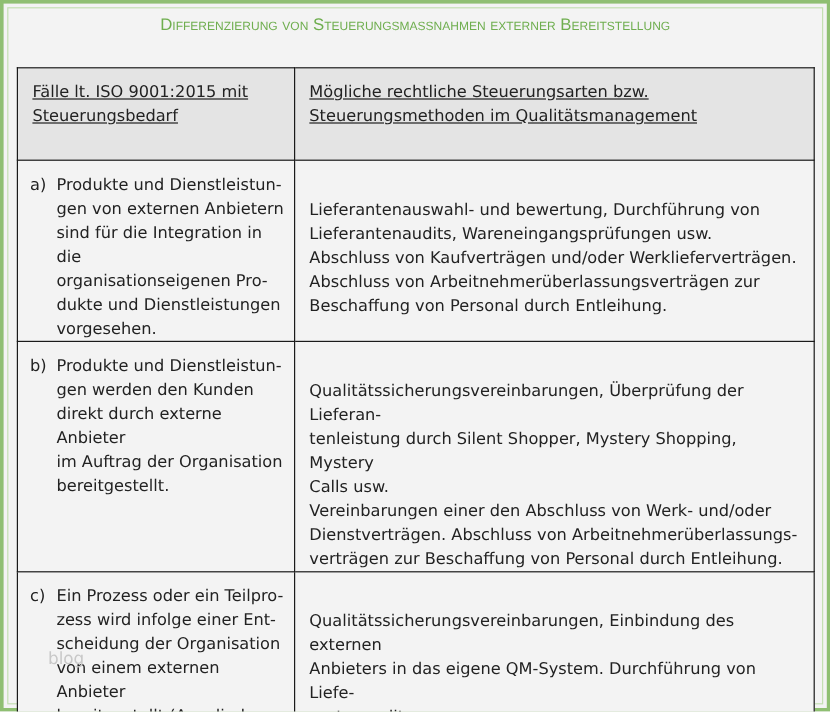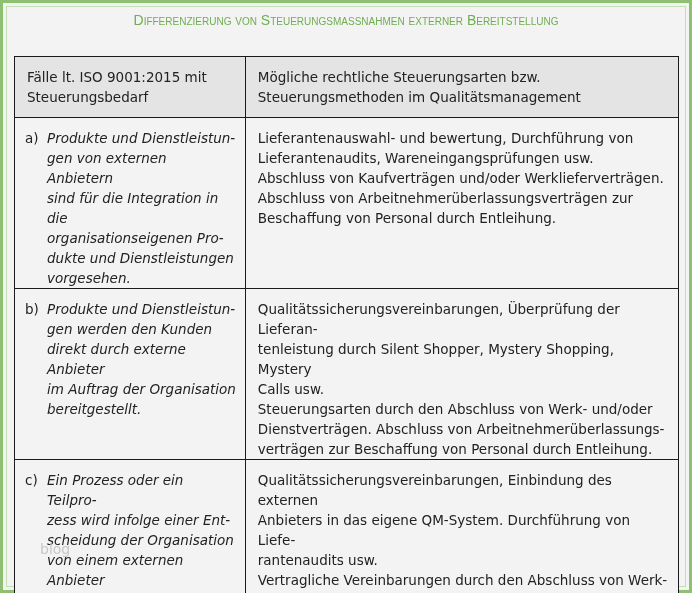--- a/index.html
+++ b/index.html
@@ -41,32 +41,33 @@
     border: 1.5px solid #1a1a1a;
     vertical-align: top;
     text-align: left;
     padding: 0;
   }
   .col1 { width: 231px; }
   .col2 { width: 434px; }
   thead th {
     background: #e4e4e4;
     font-weight: normal;
-    height: 61px;
+    height: 77px;
     box-sizing: border-box;
+    text-decoration: underline;
   }
   .hcell { padding: 10px 10px 0 12px; }
   tbody td { background: #f3f3f3; }
   .row-a td { height: 148px; }
   .row-b td { height: 145px; }
   .row-c td { height: 165px; }
   .case { display: flex; padding: 10px 8px 0 10px; }
   .case-label { width: 22px; flex: none; }
-  .case-text { flex: 1; white-space: pre-line; font-style: italic; }
-  .desc { padding: 10px 8px 0 12px; white-space: pre-line; }
+  .case-text { flex: 1; white-space: pre-line; }
+  .desc { padding: 10px 8px 0 12px; white-space: pre-line; margin-top: 21px; }
   .desc b { font-weight: bold; }
   .watermark {
     position: absolute; left: 40px; top: 541px;
     font-size: 14px; color: #c8c8c8;
   }
 </style>
 </head>
 <body>
 
 <div class="frame-outer"></div>
@@ -114,21 +115,21 @@
 gen werden den Kunden
 direkt durch externe Anbieter
 im Auftrag der Organisation
 bereitgestellt.</span>
         </div>
       </td>
       <td>
         <div class="desc">Qualitätssicherungsvereinbarungen, Überprüfung der Lieferan-
 tenleistung durch Silent Shopper, Mystery Shopping, Mystery
 Calls usw.
-Steuerungsarten durch den Abschluss von Werk- und/oder
+Vereinbarungen einer den Abschluss von Werk- und/oder
 Dienstverträgen. Abschluss von Arbeitnehmerüberlassungs-
 verträgen zur Beschaffung von Personal durch Entleihung.</div>
       </td>
     </tr>
     <tr class="row-c">
       <td>
         <div class="case">
           <span class="case-label">c)</span>
           <span class="case-text">Ein Prozess oder ein Teilpro-
 zess wird infolge einer Ent-

